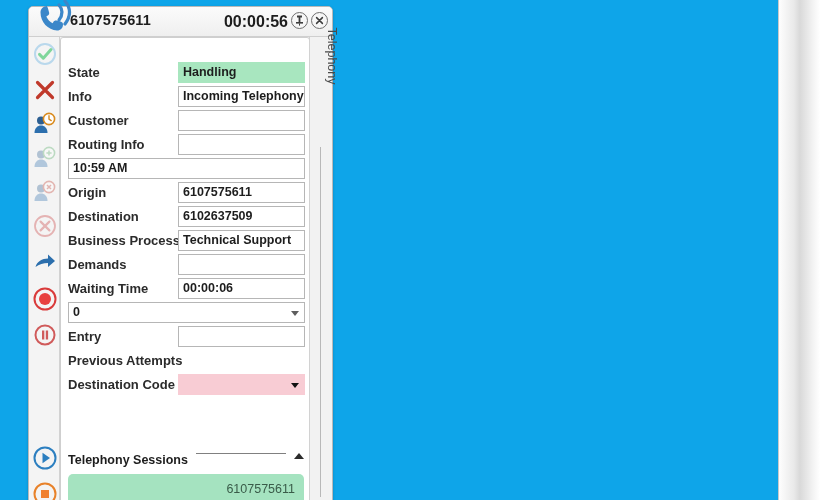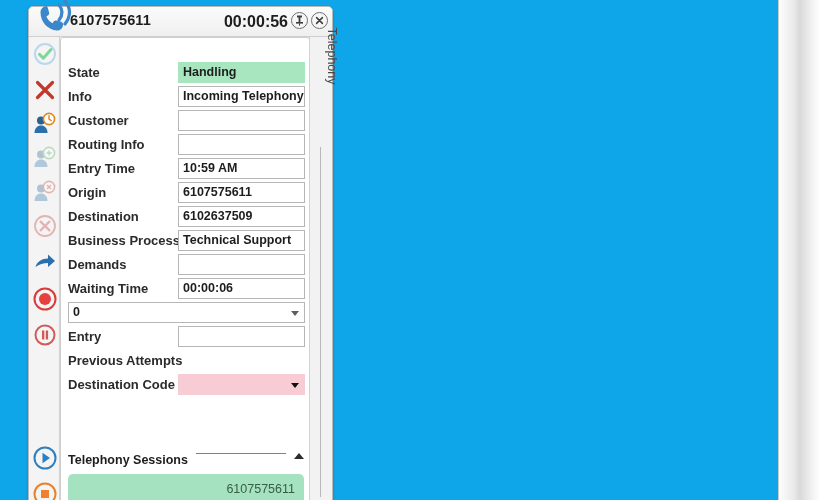--- a/index.html
+++ b/index.html
@@ -427,21 +427,20 @@
             <div class="lbl">Customer</div>
             <div class="fld"></div>
           </div>
 
           <div class="row">
             <div class="lbl">Routing Info</div>
             <div class="fld"></div>
           </div>
 
           <div class="row">
-            <div class="lbl">Entry Time</div>
             <div class="fld">10:59 AM</div>
           </div>
 
           <div class="row">
             <div class="lbl">Origin</div>
             <div class="fld">6107575611</div>
           </div>
 
           <div class="row">
             <div class="lbl">Destination</div>

